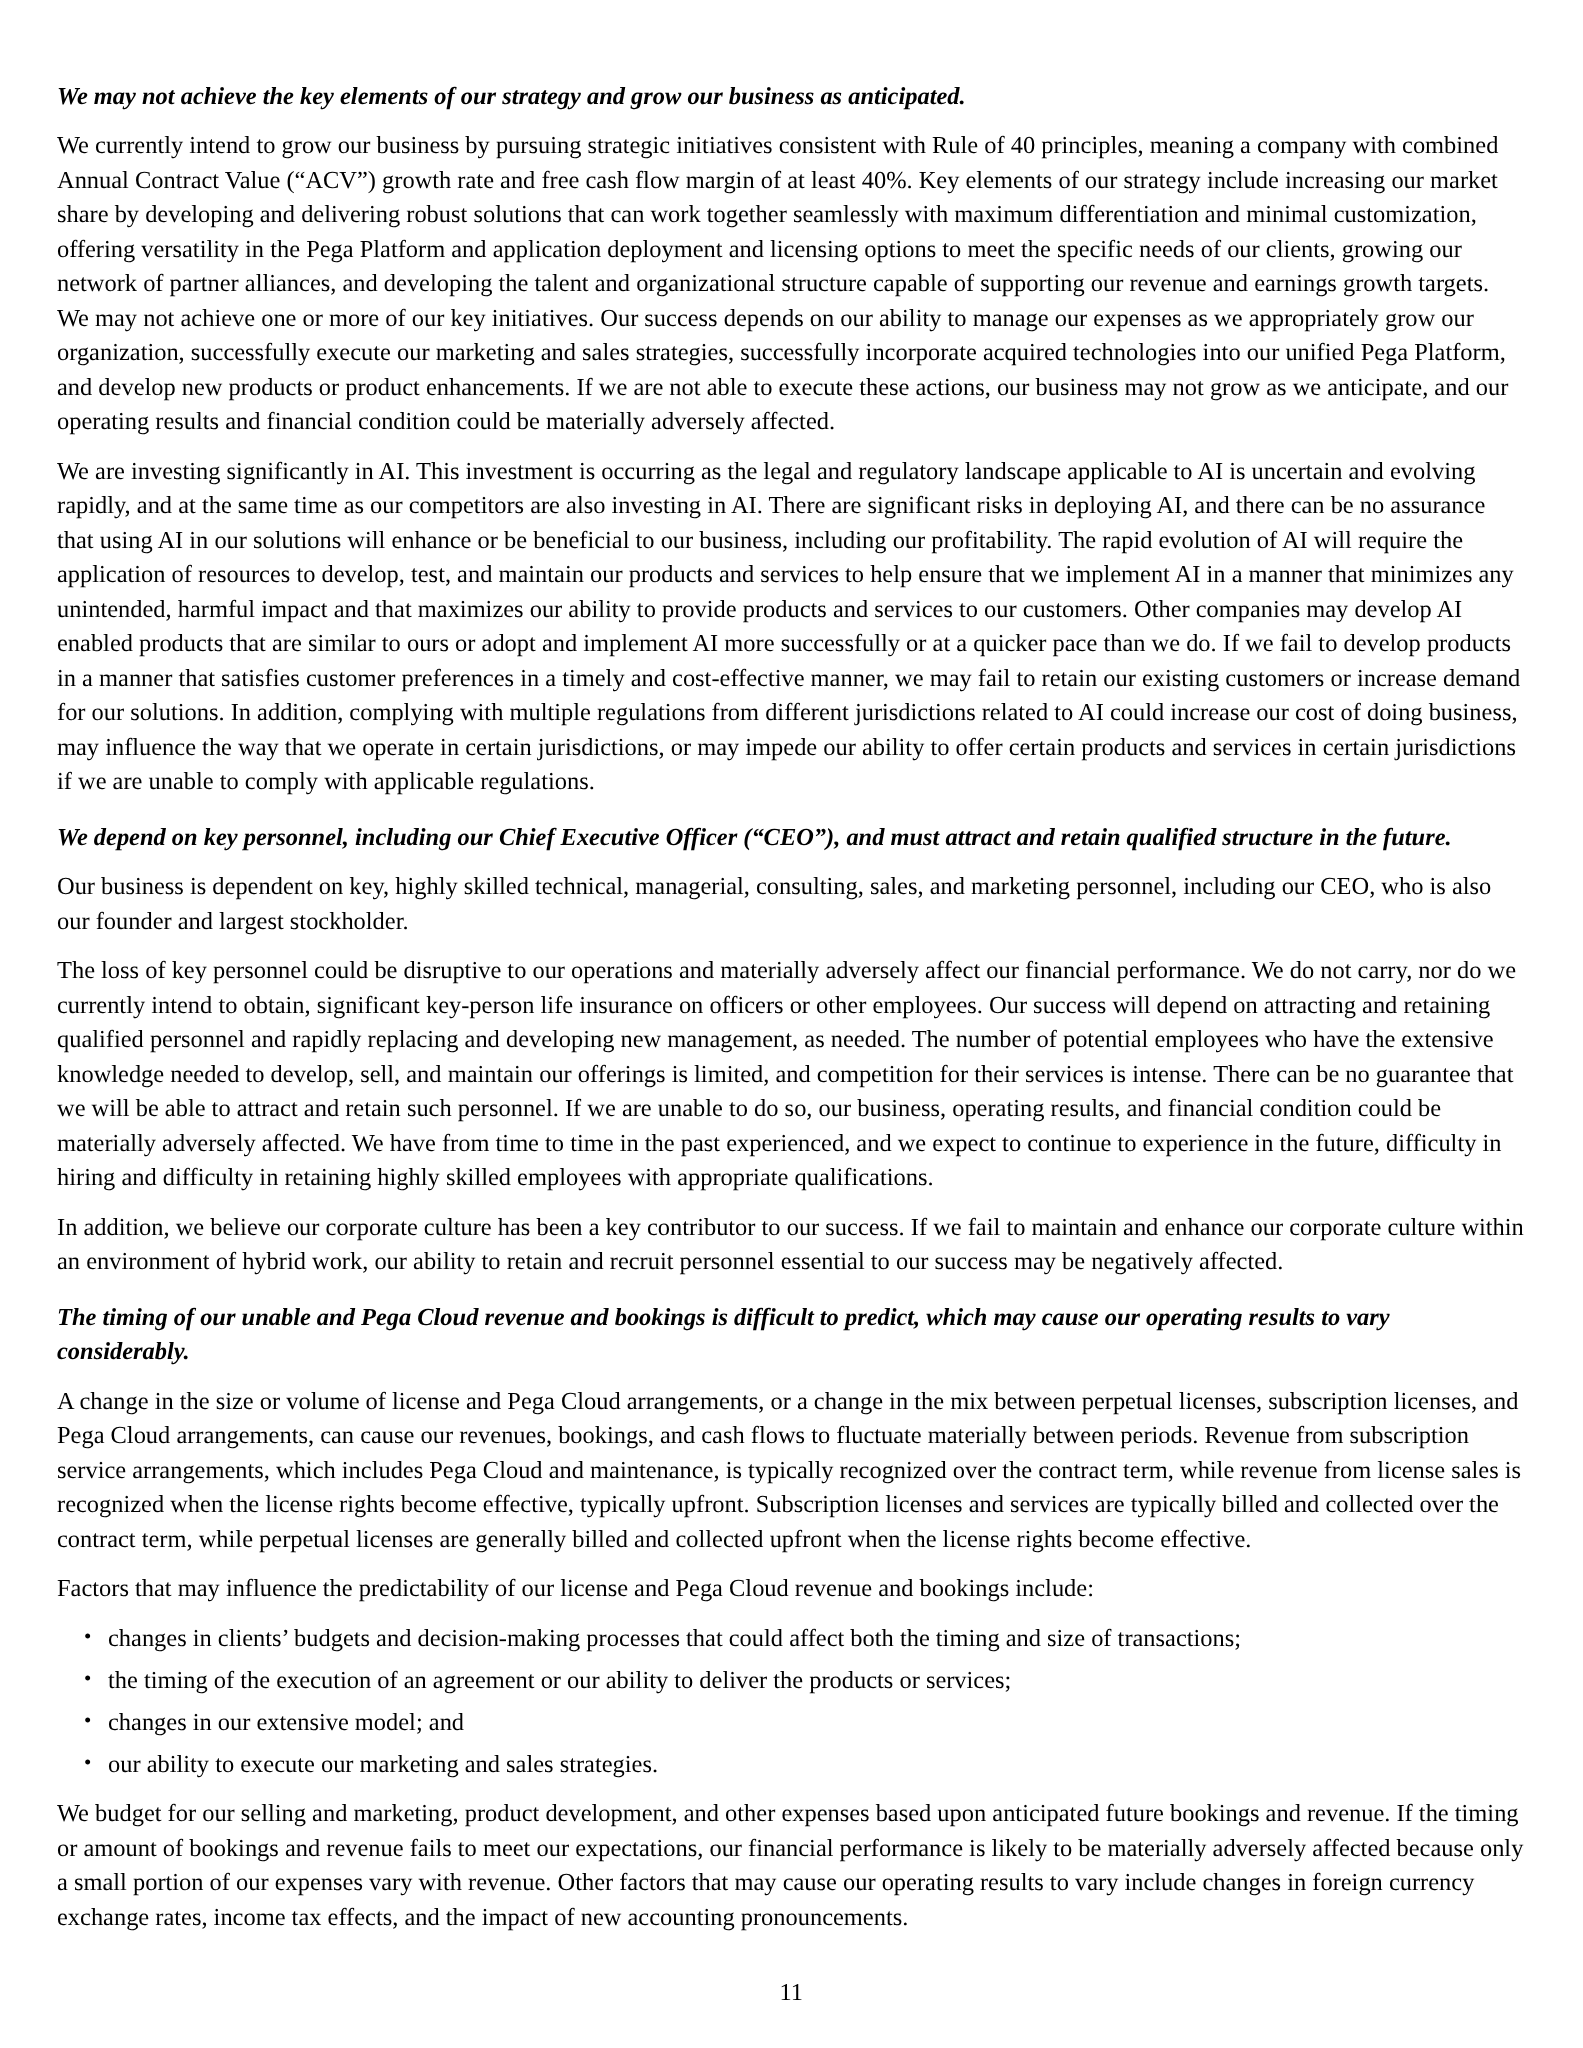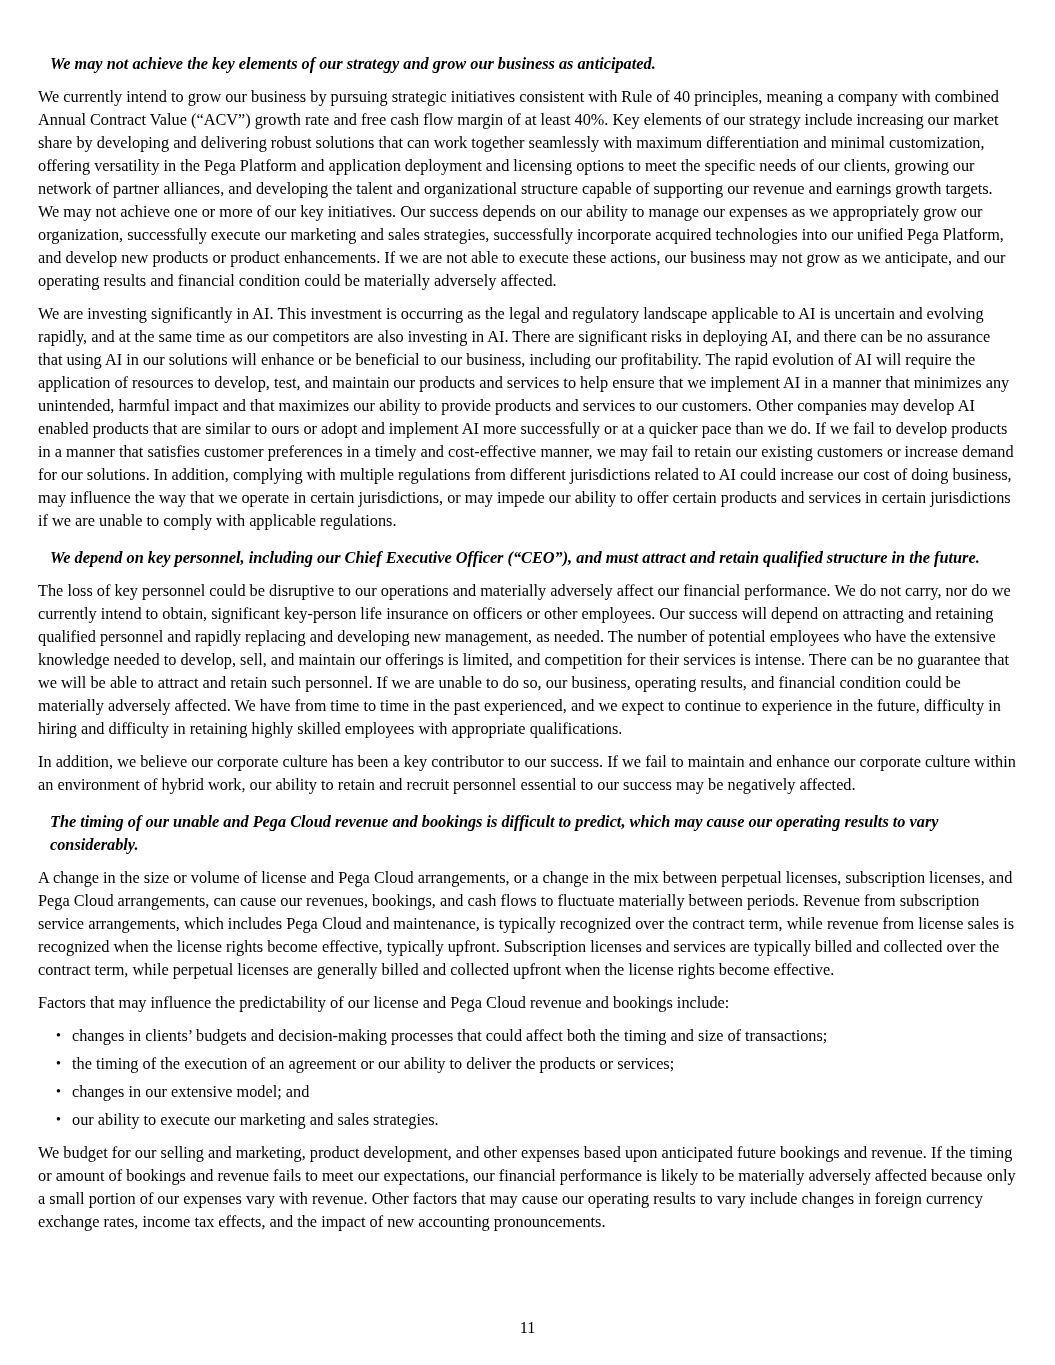--- a/index.html
+++ b/index.html
@@ -19,21 +19,21 @@
     color: #000000;
     font-size: 16.3px;
     line-height: 23px;
     text-align: left;
   }
   .risk-heading {
     font-weight: bold;
     font-style: italic;
     font-size: 16.3px;
     line-height: 23px;
-    margin: 14px 0 7px 12px;
+    margin: 14px 0 7px 0;
   }
   .risk-heading:first-child {
     margin-top: 0;
   }
   .body-paragraph {
     margin: 10px 0;
   }
   .bullet-list {
     margin: 8px 0 10px 0;
     padding: 0;
@@ -65,20 +65,21 @@
 <body>
 
 <div class="page">
 
   <div class="risk-heading">We may not achieve the key elements of our strategy and grow our business as anticipated.</div>
   <p class="body-paragraph">We currently intend to grow our business by pursuing strategic initiatives consistent with Rule of 40 principles, meaning a company with combined Annual Contract Value (“ACV”) growth rate and free cash flow margin of at least 40%. Key elements of our strategy include increasing our market share by developing and delivering robust solutions that can work together seamlessly with maximum differentiation and minimal customization, offering versatility in the Pega Platform and application deployment and licensing options to meet the specific needs of our clients, growing our network of partner alliances, and developing the talent and organizational structure capable of supporting our revenue and earnings growth targets. We may not achieve one or more of our key initiatives. Our success depends on our ability to manage our expenses as we appropriately grow our organization, successfully execute our marketing and sales strategies, successfully incorporate acquired technologies into our unified Pega Platform, and develop new products or product enhancements. If we are not able to execute these actions, our business may not grow as we anticipate, and our operating results and financial condition could be materially adversely affected.</p>
 
   <p class="body-paragraph">We are investing significantly in AI. This investment is occurring as the legal and regulatory landscape applicable to AI is uncertain and evolving rapidly, and at the same time as our competitors are also investing in AI. There are significant risks in deploying AI, and there can be no assurance that using AI in our solutions will enhance or be beneficial to our business, including our profitability. The rapid evolution of AI will require the application of resources to develop, test, and maintain our products and services to help ensure that we implement AI in a manner that minimizes any unintended, harmful impact and that maximizes our ability to provide products and services to our customers. Other companies may develop AI enabled products that are similar to ours or adopt and implement AI more successfully or at a quicker pace than we do. If we fail to develop products in a manner that satisfies customer preferences in a timely and cost-effective manner, we may fail to retain our existing customers or increase demand for our solutions. In addition, complying with multiple regulations from different jurisdictions related to AI could increase our cost of doing business, may influence the way that we operate in certain jurisdictions, or may impede our ability to offer certain products and services in certain jurisdictions if we are unable to comply with applicable regulations.</p>
 
   <div class="risk-heading">We depend on key personnel, including our Chief Executive Officer (“CEO”), and must attract and retain qualified structure in the future.</div>
+  <p class="body-paragraph">Our business is dependent on key, highly skilled technical, managerial, consulting, sales, and marketing personnel, including our CEO, who is also our founder and largest stockholder.</p>
   <p class="body-paragraph">The loss of key personnel could be disruptive to our operations and materially adversely affect our financial performance. We do not carry, nor do we currently intend to obtain, significant key-person life insurance on officers or other employees. Our success will depend on attracting and retaining qualified personnel and rapidly replacing and developing new management, as needed. The number of potential employees who have the extensive knowledge needed to develop, sell, and maintain our offerings is limited, and competition for their services is intense. There can be no guarantee that we will be able to attract and retain such personnel. If we are unable to do so, our business, operating results, and financial condition could be materially adversely affected. We have from time to time in the past experienced, and we expect to continue to experience in the future, difficulty in hiring and difficulty in retaining highly skilled employees with appropriate qualifications.</p>
   <p class="body-paragraph">In addition, we believe our corporate culture has been a key contributor to our success. If we fail to maintain and enhance our corporate culture within an environment of hybrid work, our ability to retain and recruit personnel essential to our success may be negatively affected.</p>
 
   <div class="risk-heading">The timing of our unable and Pega Cloud revenue and bookings is difficult to predict, which may cause our operating results to vary considerably.</div>
   <p class="body-paragraph">A change in the size or volume of license and Pega Cloud arrangements, or a change in the mix between perpetual licenses, subscription licenses, and Pega Cloud arrangements, can cause our revenues, bookings, and cash flows to fluctuate materially between periods. Revenue from subscription service arrangements, which includes Pega Cloud and maintenance, is typically recognized over the contract term, while revenue from license sales is recognized when the license rights become effective, typically upfront. Subscription licenses and services are typically billed and collected over the contract term, while perpetual licenses are generally billed and collected upfront when the license rights become effective.</p>
   <p class="body-paragraph">Factors that may influence the predictability of our license and Pega Cloud revenue and bookings include:</p>
 
   <ul class="bullet-list">
     <li class="bullet-item">
       <span class="bullet-marker">•</span>

